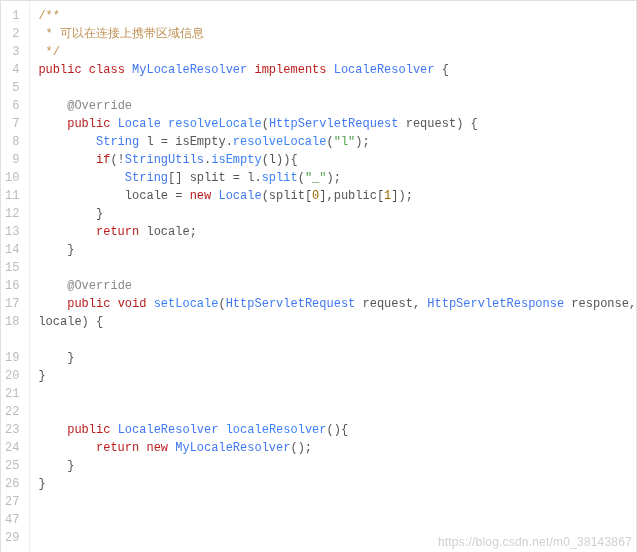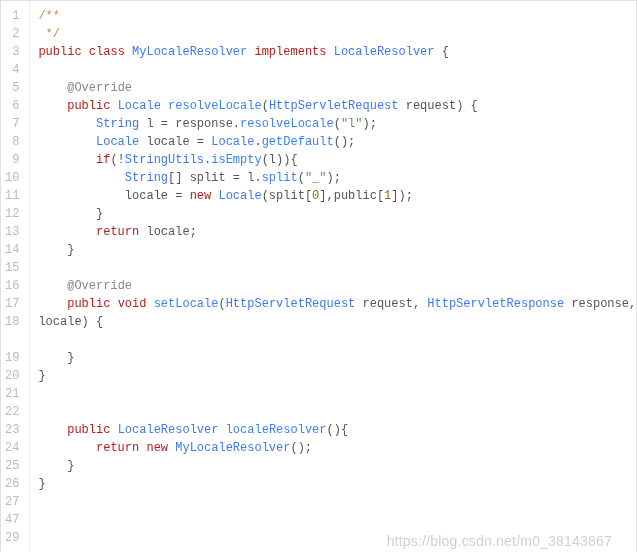--- a/index.html
+++ b/index.html
@@ -44,24 +44,24 @@
   .cm  { color: #c09050; }  
   .kw  { color: #b91c1c; }  
   .ty  { color: #4078f2; }  
   .fn  { color: #3b82f6; }  
   .st  { color: #50a14f; }  
   .nm  { color: #986801; }  
   .pl  { color: #555; }     
   .ann { color: #888; }
   .watermark {
     position: absolute;
-    right: 24px;
+    right: 4px;
     bottom: 4px;
     color: #d0d0d0;
-    font-size: 14px;
+    font-size: 12px;
     font-family: Arial, sans-serif;
     letter-spacing: 0.2px;
   }
 </style>
 </head>
 <body>
 
 <div class="code-container">
   <div class="gutter" id="gutter">
       <div>1</div>
@@ -90,27 +90,27 @@
       <div>23</div>
       <div>24</div>
       <div>25</div>
       <div>26</div>
       <div>27</div>
       <div>47</div>
       <div>29</div>
     </div>
   <div class="code" id="code">
     <div class="line"><span class="cm">/**</span></div>
+      <div class="line"><span class="cm"> * 可以在连接上携带区域信息</span></div>
       <div class="line"><span class="cm"> */</span></div>
       <div class="line"><span class="kw">public</span><span class="pl"> </span><span class="kw">class</span><span class="pl"> </span><span class="ty">MyLocaleResolver</span><span class="pl"> </span><span class="kw">implements</span><span class="pl"> </span><span class="ty">LocaleResolver</span><span class="pl"> {</span></div>
       <div class="line"><span class="pl"></span></div>
       <div class="line"><span class="pl">    </span><span class="ann">@Override</span></div>
       <div class="line"><span class="pl">    </span><span class="kw">public</span><span class="pl"> </span><span class="ty">Locale</span><span class="pl"> </span><span class="fn">resolveLocale</span><span class="pl">(</span><span class="ty">HttpServletRequest</span><span class="pl"> request) {</span></div>
-      <div class="line"><span class="pl">        </span><span class="ty">String</span><span class="pl"> l = response.</span><span class="fn">resolveLocale</span><span class="pl">(</span><span class="st">"l"</span><span class="pl">);</span></div>
-      <div class="line"><span class="pl">        </span><span class="ty">Locale</span><span class="pl"> locale = </span><span class="ty">Locale</span><span class="pl">.</span><span class="fn">getDefault</span><span class="pl">();</span></div>
+      <div class="line"><span class="pl">        </span><span class="ty">String</span><span class="pl"> l = isEmpty.</span><span class="fn">resolveLocale</span><span class="pl">(</span><span class="st">"l"</span><span class="pl">);</span></div>
       <div class="line"><span class="pl">        </span><span class="kw">if</span><span class="pl">(!</span><span class="ty">StringUtils</span><span class="pl">.</span><span class="fn">isEmpty</span><span class="pl">(l)){</span></div>
       <div class="line"><span class="pl">            </span><span class="ty">String</span><span class="pl">[] split = l.</span><span class="fn">split</span><span class="pl">(</span><span class="st">"_"</span><span class="pl">);</span></div>
       <div class="line"><span class="pl">            locale = </span><span class="kw">new</span><span class="pl"> </span><span class="ty">Locale</span><span class="pl">(split[</span><span class="nm">0</span><span class="pl">],public[</span><span class="nm">1</span><span class="pl">]);</span></div>
       <div class="line"><span class="pl">        }</span></div>
       <div class="line"><span class="pl">        </span><span class="kw">return</span><span class="pl"> locale;</span></div>
       <div class="line"><span class="pl">    }</span></div>
       <div class="line"><span class="pl"></span></div>
       <div class="line"><span class="pl">    </span><span class="ann">@Override</span></div>
       <div class="line"><span class="pl">    </span><span class="kw">public</span><span class="pl"> </span><span class="kw">void</span><span class="pl"> </span><span class="fn">setLocale</span><span class="pl">(</span><span class="ty">HttpServletRequest</span><span class="pl"> request, </span><span class="ty">HttpServletResponse</span><span class="pl"> response, </span></div>
       <div class="line"><span class="pl">locale) {</span></div>

